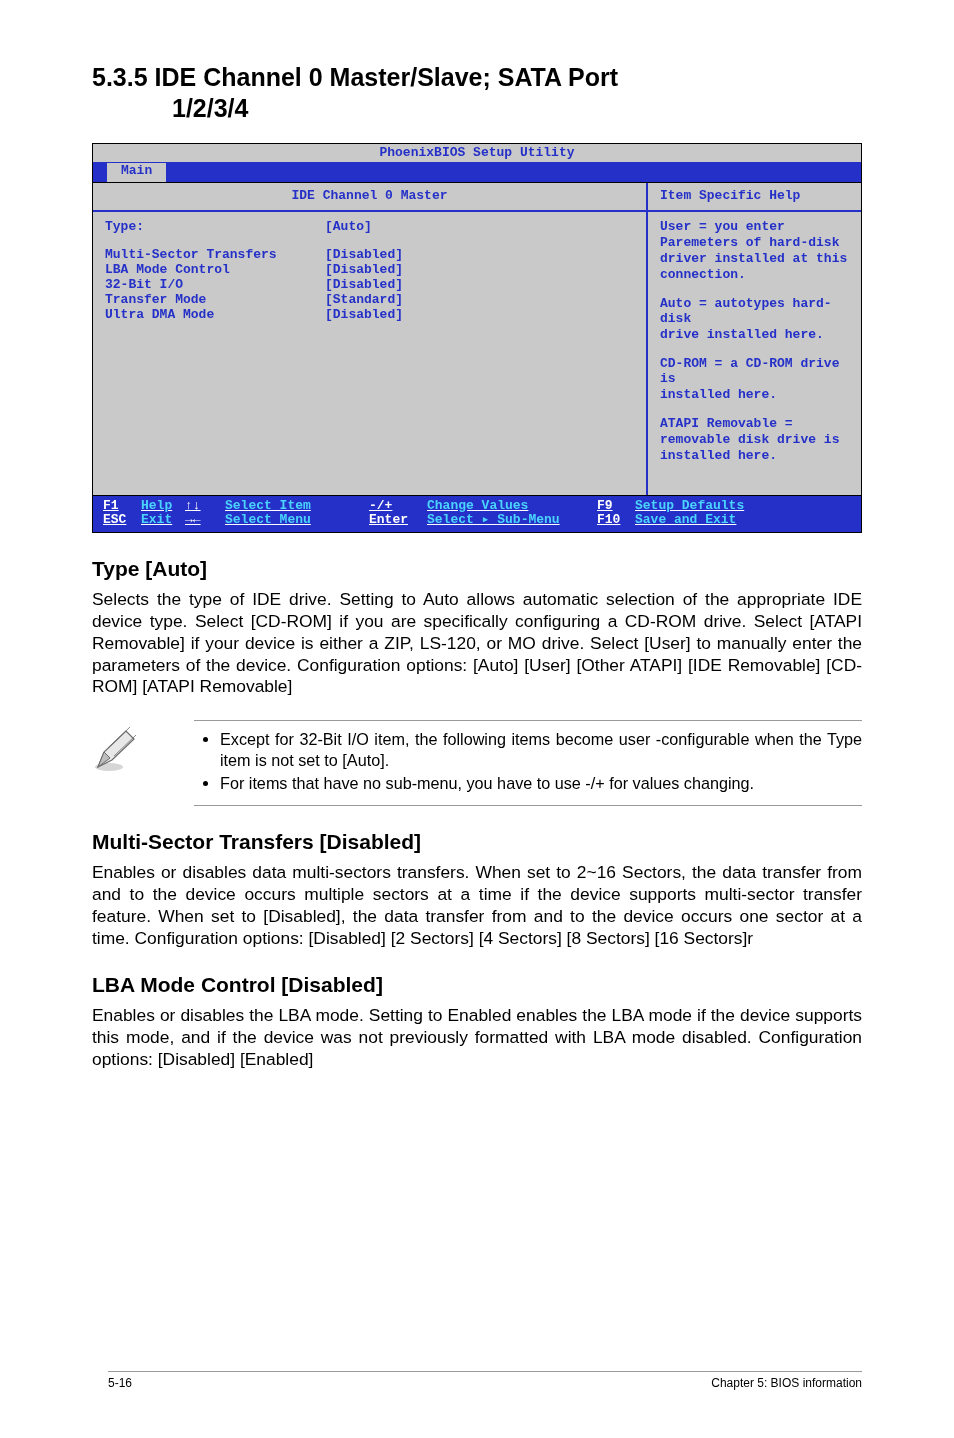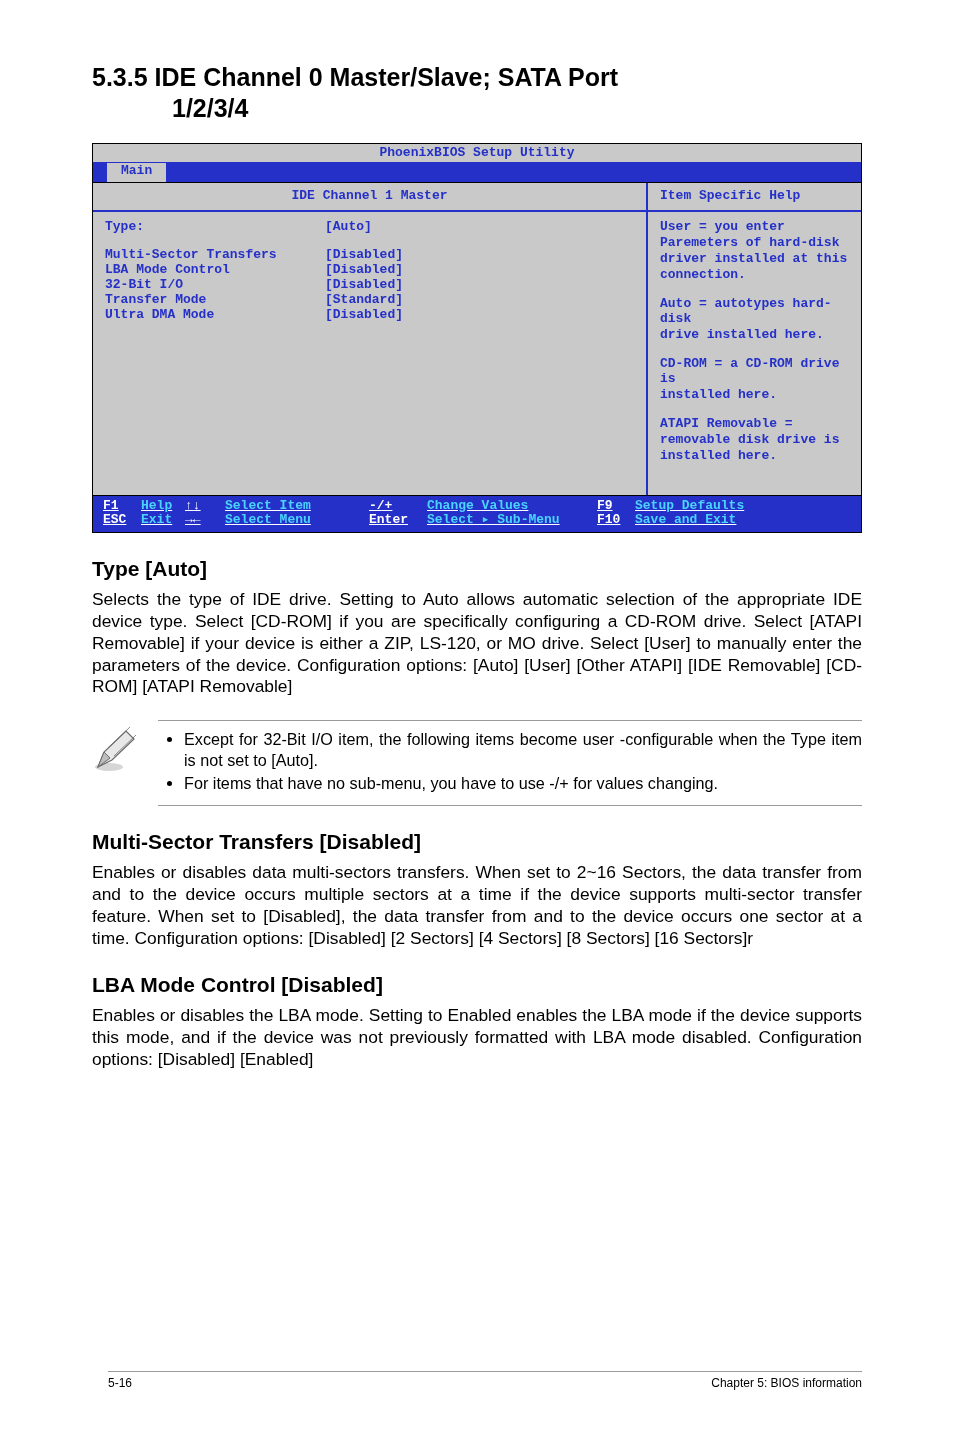--- a/index.html
+++ b/index.html
@@ -125,20 +125,21 @@
     font-size: 17.4px;
     line-height: 1.25;
     text-align: justify;
   }
 
   .note-block {
     display: flex;
     margin-top: 22px;
     margin-bottom: 14px;
     align-items: flex-start;
+    gap: 36px;
   }
   .note-icon {
     width: 48px;
     flex-shrink: 0;
     margin-right: 18px;
     margin-top: 6px;
   }
   .note-content {
     flex: 1;
     border-top: 1px solid #9a9a9a;
@@ -178,21 +179,21 @@
     <span class="indent-title">1/2/3/4</span>
   </h1>
 
   <div class="bios-box">
     <div class="bios-header">PhoenixBIOS Setup Utility</div>
     <div class="bios-tabs">
       <span class="bios-tab">Main</span>
     </div>
     <div class="bios-body">
       <div class="bios-left">
-        <div class="bios-panel-title">IDE Channel 1 Master</div>
+        <div class="bios-panel-title">IDE Channel 0 Master</div>
         <div class="bios-content">
           <div class="bios-row">
             <span class="bios-label">Type:</span>
             <span class="bios-value">[Auto]</span>
           </div>
           <div style="height:13px"></div>
           <div class="bios-row">
             <span class="bios-label">Multi-Sector Transfers</span>
             <span class="bios-value">[Disabled]</span>
           </div>

